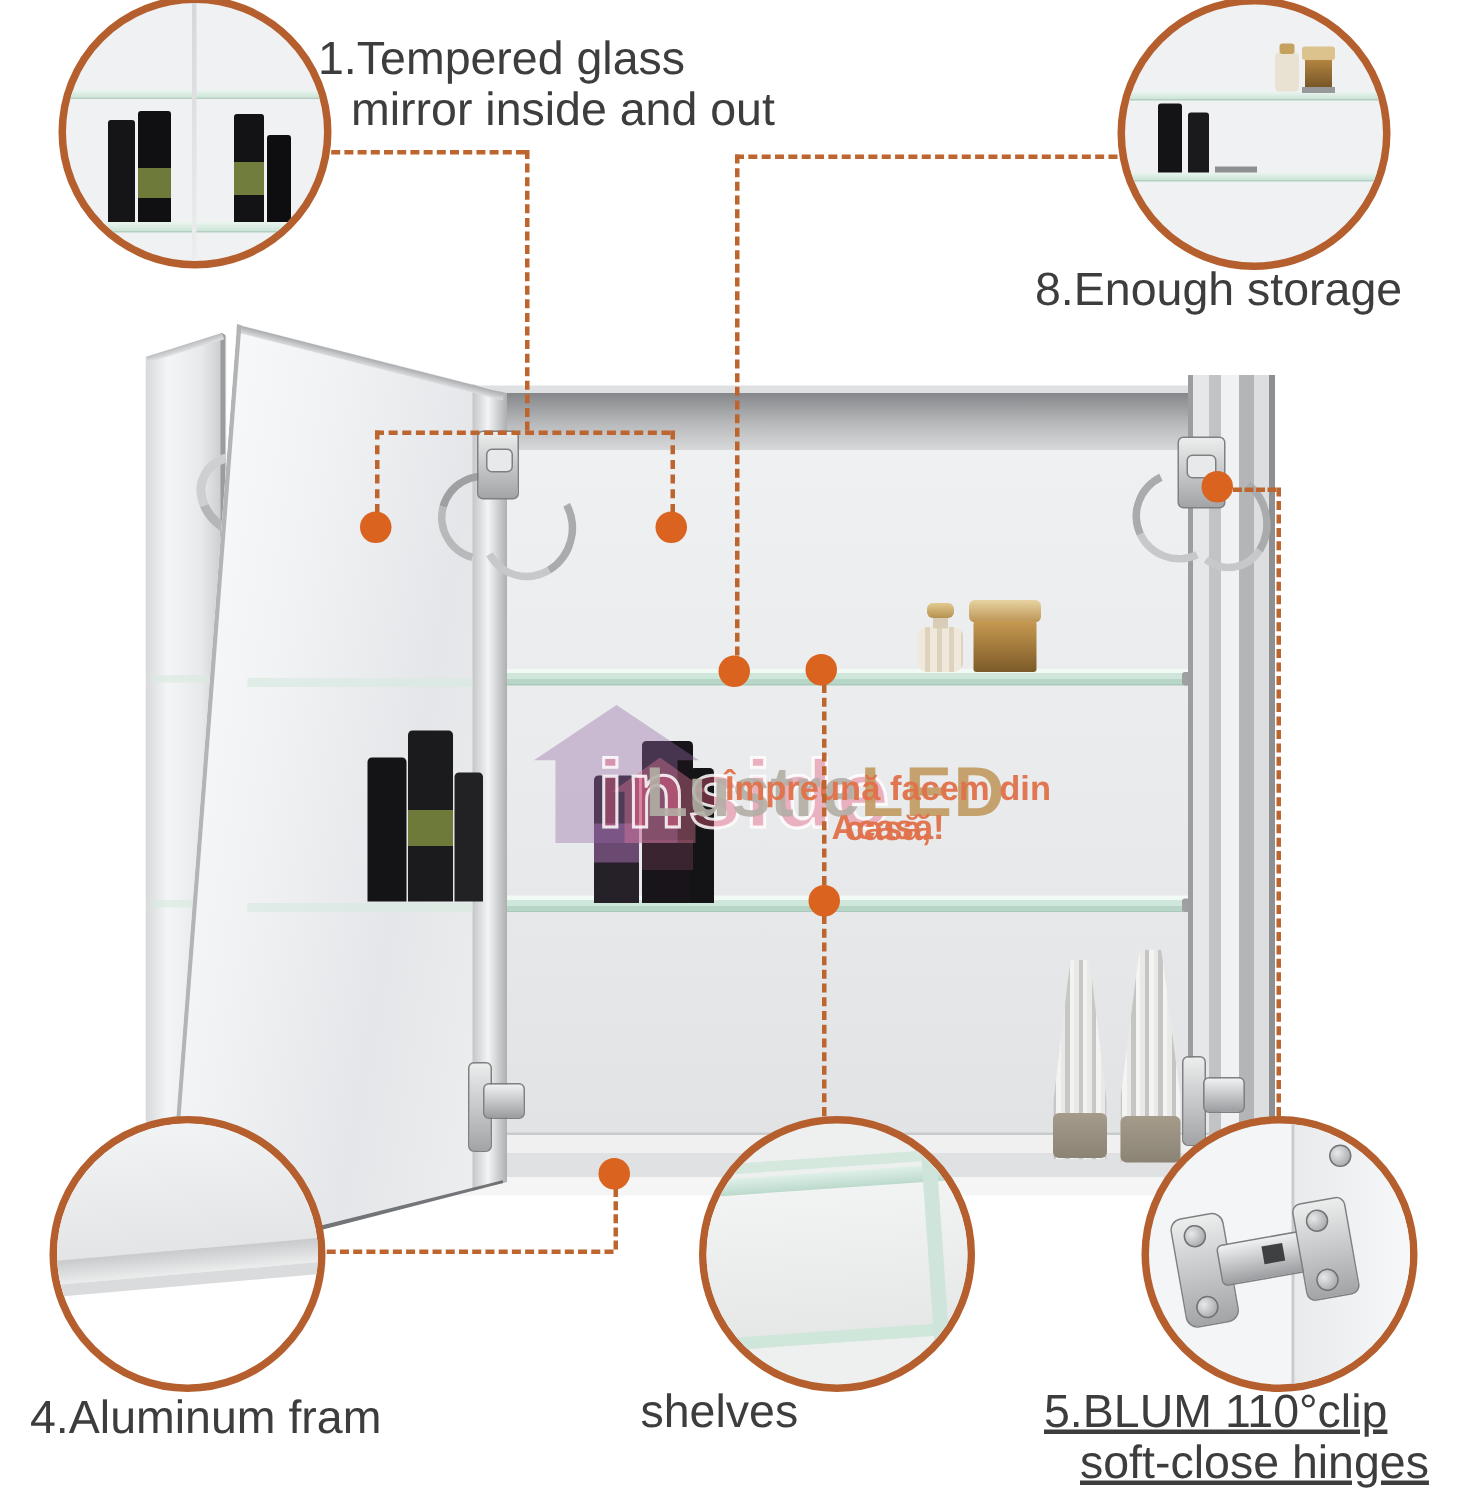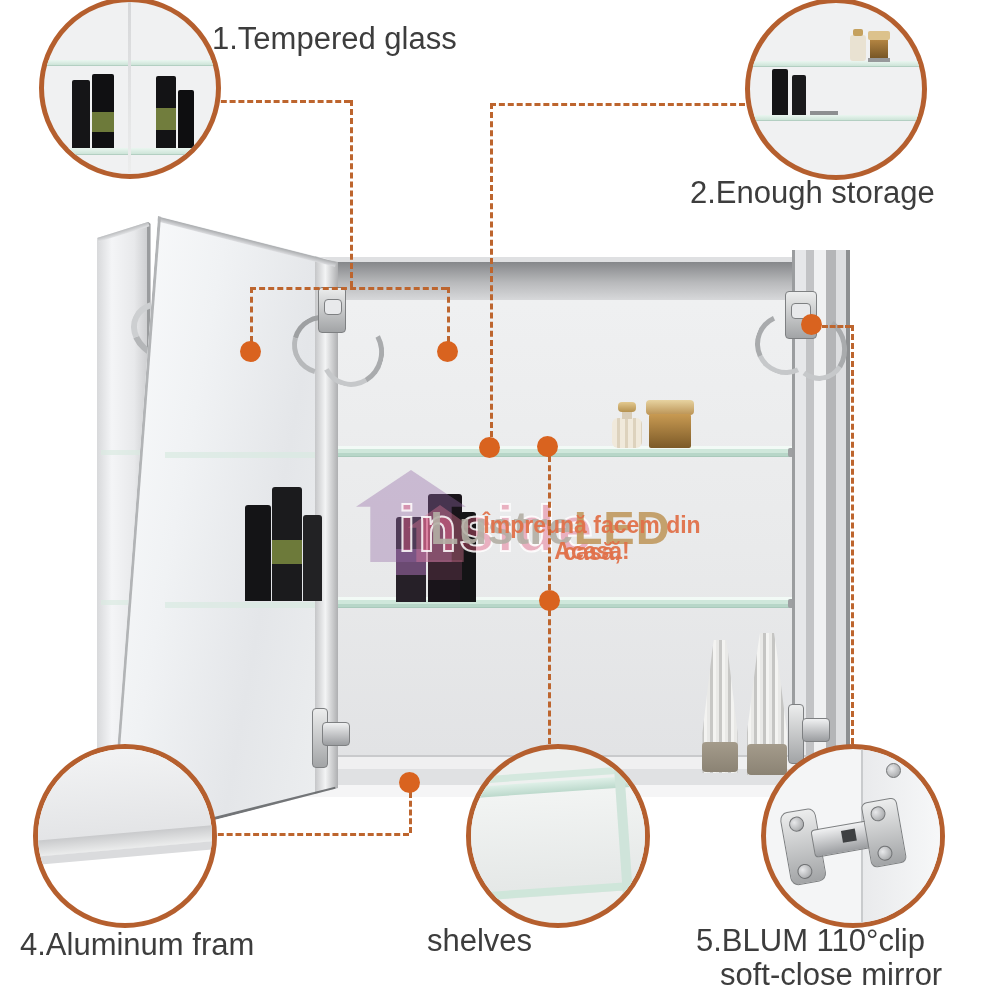--- a/index.html
+++ b/index.html
@@ -219,28 +219,29 @@
       <div class="chrome" style="left:46px;top:74px;width:66px;height:26px;background:linear-gradient(180deg,#f0f1f2,#9b9da0);"></div>
       <div class="abs" style="left:76px;top:80px;width:14px;height:12px;background:#3e4042;"></div>
       <div class="chrome" style="left:100px;top:56px;width:34px;height:64px;border-radius:6px;"></div>
       <div class="screw" style="left:108px;top:62px;width:13px;height:13px;"></div>
       <div class="screw" style="left:108px;top:102px;width:13px;height:13px;"></div>
     </div>
   </div>
 
   <div class="label" style="left:212px;top:22px;">
     <span style="display:block;">1.Tempered glass</span>
+    <span style="display:block;margin-left:22px;">mirror inside and out</span>
   </div>
   <div class="label" style="left:690px;top:176px;">
-    <span style="display:block;">2.Enough storage</span>
+    <span style="display:block;">8.Enough storage</span>
   </div>
   <div class="label" style="left:427px;top:924px;">
     <span style="display:block;">shelves</span>
   </div>
   <div class="label" style="left:20px;top:928px;">
     <span style="display:block;">4.Aluminum fram</span>
   </div>
-  <div class="label" style="left:696px;top:924px;">
+  <div class="label" style="left:696px;top:924px;text-decoration:underline;">
     <span style="display:block;">5.BLUM 110°clip</span>
-    <span style="display:block;margin-left:24px;">soft-close mirror</span>
+    <span style="display:block;margin-left:24px;">soft-close hinges</span>
   </div>
 
 </div>
 
 </body></html>

